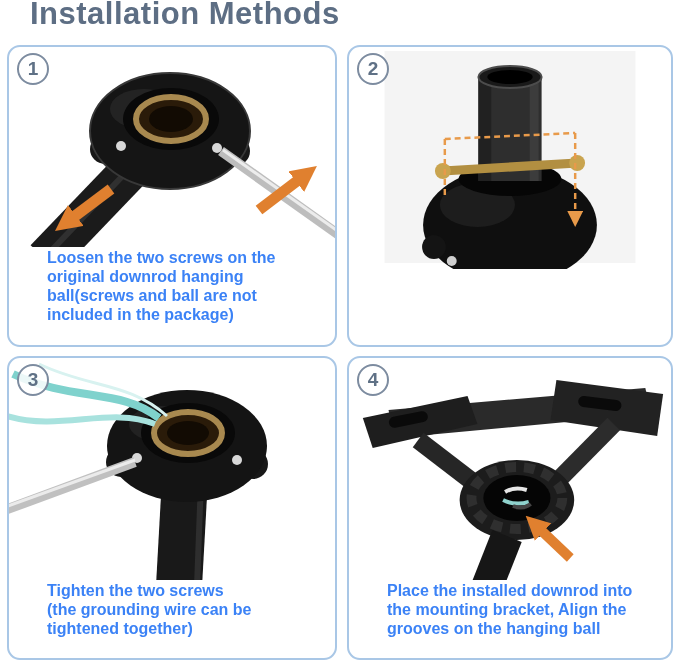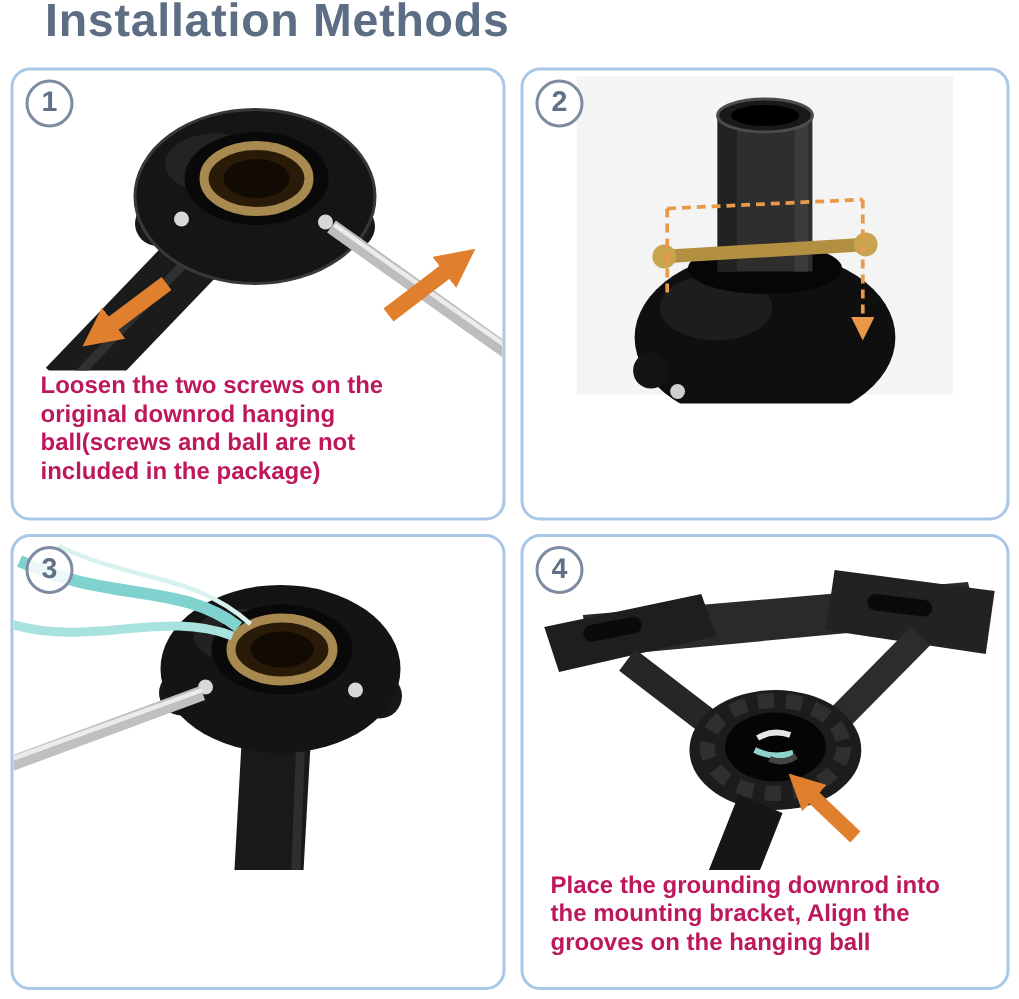--- a/index.html
+++ b/index.html
@@ -28,22 +28,22 @@
     display:flex;align-items:center;justify-content:center;
     color:#5f7186;font-weight:bold;font-size:19px;background:rgba(255,255,255,.85);
   }
   .photo{width:100%;position:relative;}
   .photo svg{display:block;width:100%;height:100%;}
   .photo-1{height:200px;}
   .photo-2{height:222px;}
   .photo-3{height:222px;}
   .photo-4{height:222px;}
   .caption{
-    margin:0;padding:2px 8px 10px 18px;
-    color:#be185d;font-weight:bold;font-size:16px;line-height:1.18;
+    margin:0;padding:2px 8px 10px 38px;
+    color:#3b82f6;font-weight:bold;font-size:16px;line-height:1.18;
     white-space:pre-line;
   }
 </style>
 </head>
 <body>
 
 <div class="page">
 
   <h1 class="title">Installation Methods</h1>
 
@@ -161,20 +161,23 @@
             <line x1="-4" y1="152" x2="126" y2="104" stroke="#c0c0c0" stroke-width="10"></line>
             <line x1="-4" y1="149" x2="126" y2="102" stroke="#ebebeb" stroke-width="3"></line>
           </g>
           <g>
             <path d="M150 60 C 112 30, 64 44, 4 16" fill="none" stroke="#7fd2cd" stroke-width="8"></path>
             <path d="M146 66 C 100 48, 52 74, -2 58" fill="none" stroke="#a8e2de" stroke-width="6"></path>
             <path d="M158 58 C 120 24, 80 30, 30 6" fill="none" stroke="#d8f2f0" stroke-width="3"></path>
           </g>
         </svg>
       </div>
+      <p class="caption">Tighten the two screws
+(the grounding wire can be
+tightened together)</p>
     </section>
 
     <section class="panel">
       <div class="badge">
         <span>4</span>
       </div>
       <div class="photo photo-4">
         <svg viewBox="0 0 326 222" preserveAspectRatio="none">
           <defs>
             <marker id="ah4" markerUnits="userSpaceOnUse" markerWidth="24" markerHeight="24" refX="6" refY="12" orient="auto">
@@ -201,19 +204,19 @@
             <path d="M166 148 q 10 4 18 -2" fill="none" stroke="#444444" stroke-width="4"></path>
           </g>
           <g>
             <line x1="160" y1="178" x2="140" y2="228" stroke="#161616" stroke-width="32"></line>
           </g>
           <g>
             <line x1="224" y1="200" x2="192" y2="170" stroke="#e0802f" stroke-width="10" marker-end="url(#ah4)"></line>
           </g>
         </svg>
       </div>
-      <p class="caption">Place the grounding downrod into
+      <p class="caption">Place the installed downrod into
 the mounting bracket, Align the
 grooves on the hanging ball</p>
     </section>
 
   </div>
 </div>
 
 </body></html>

